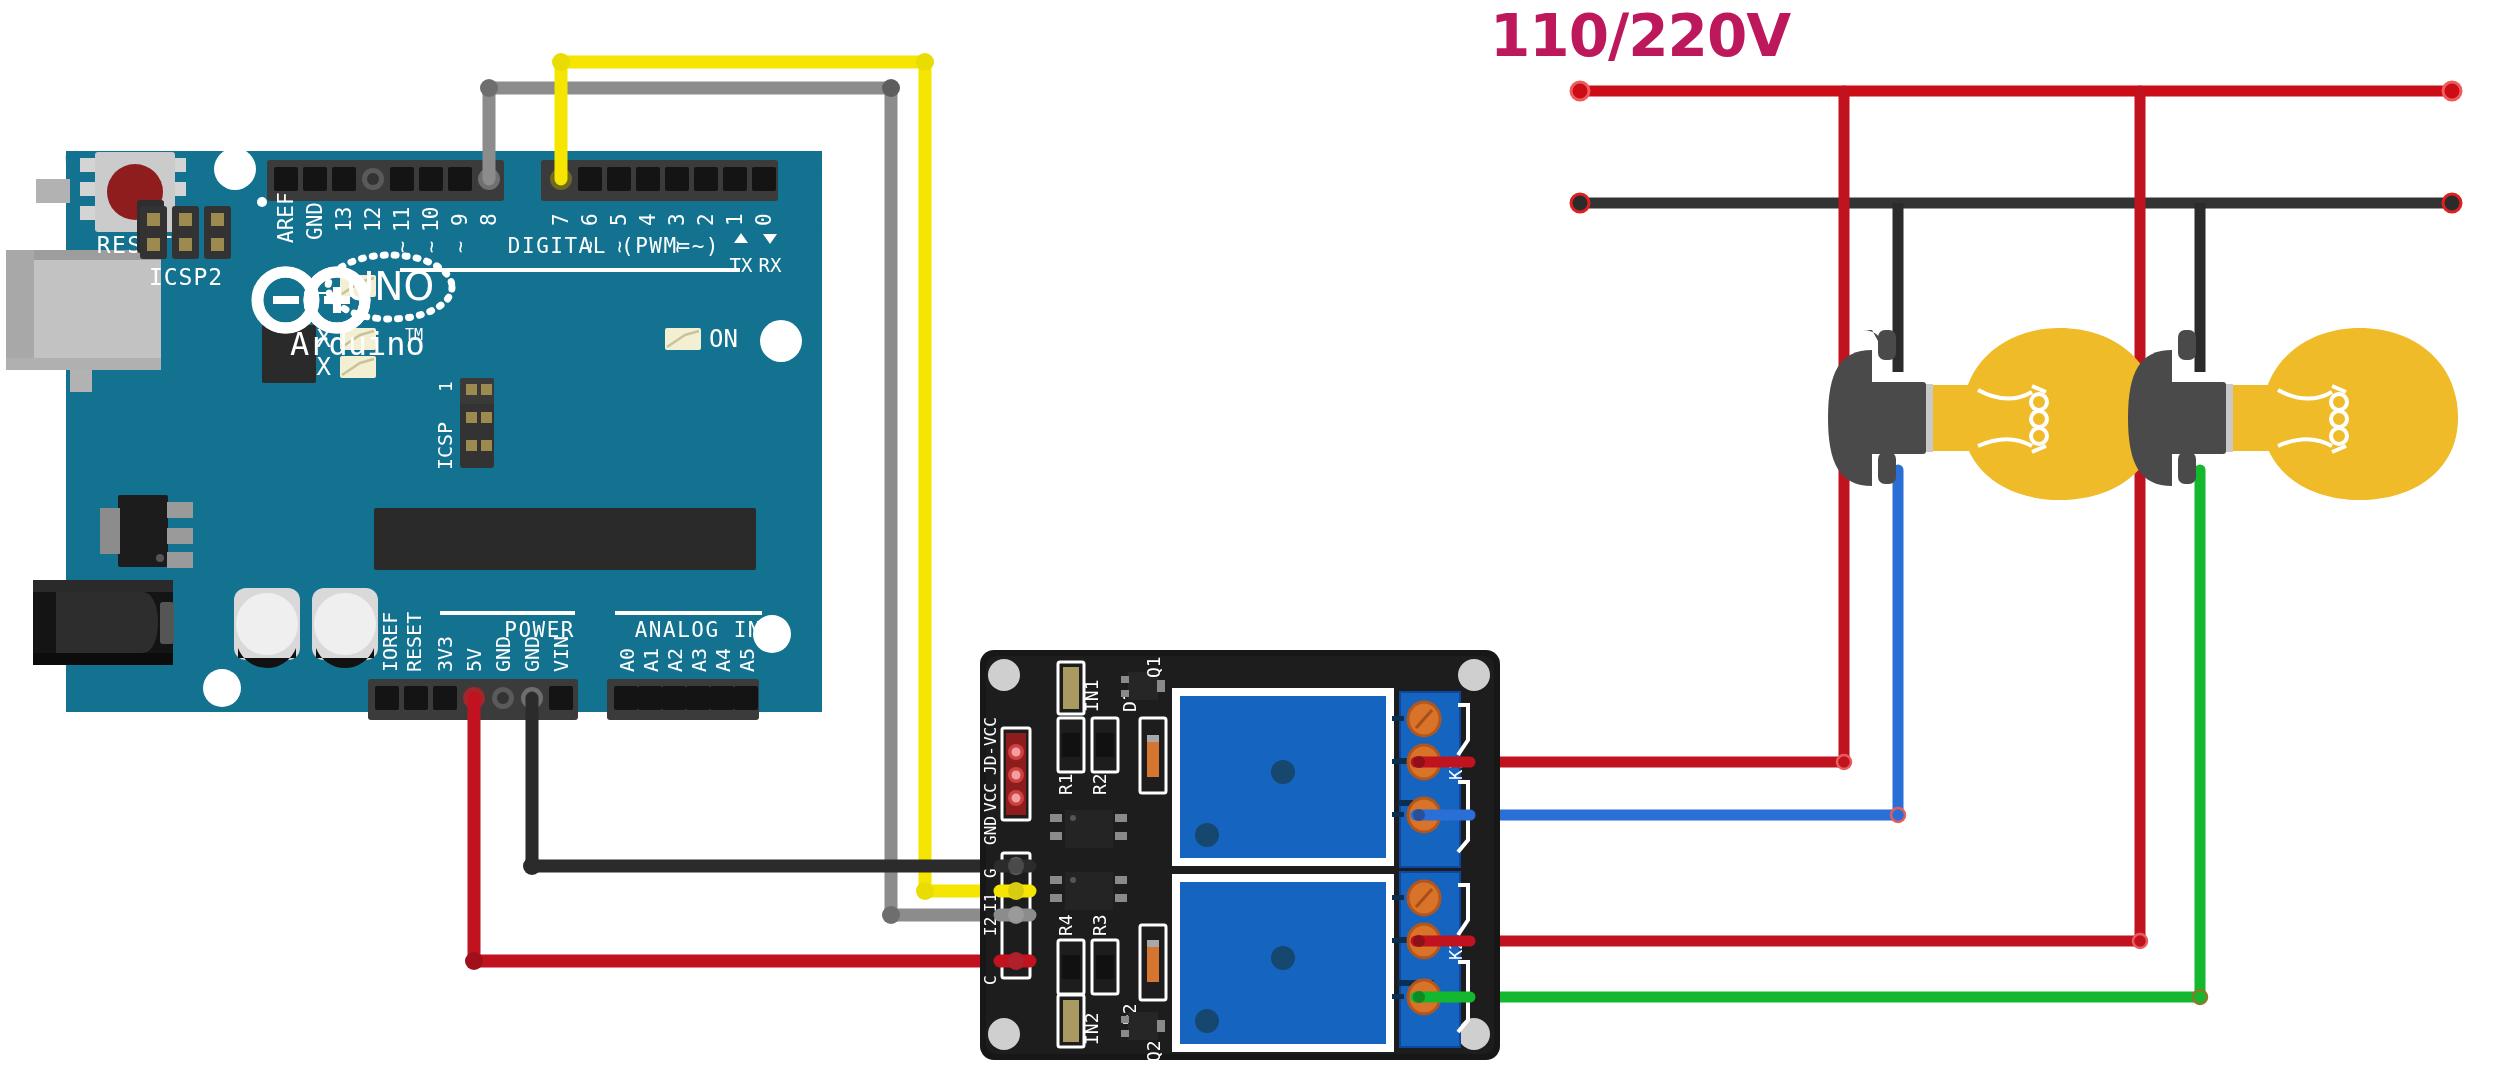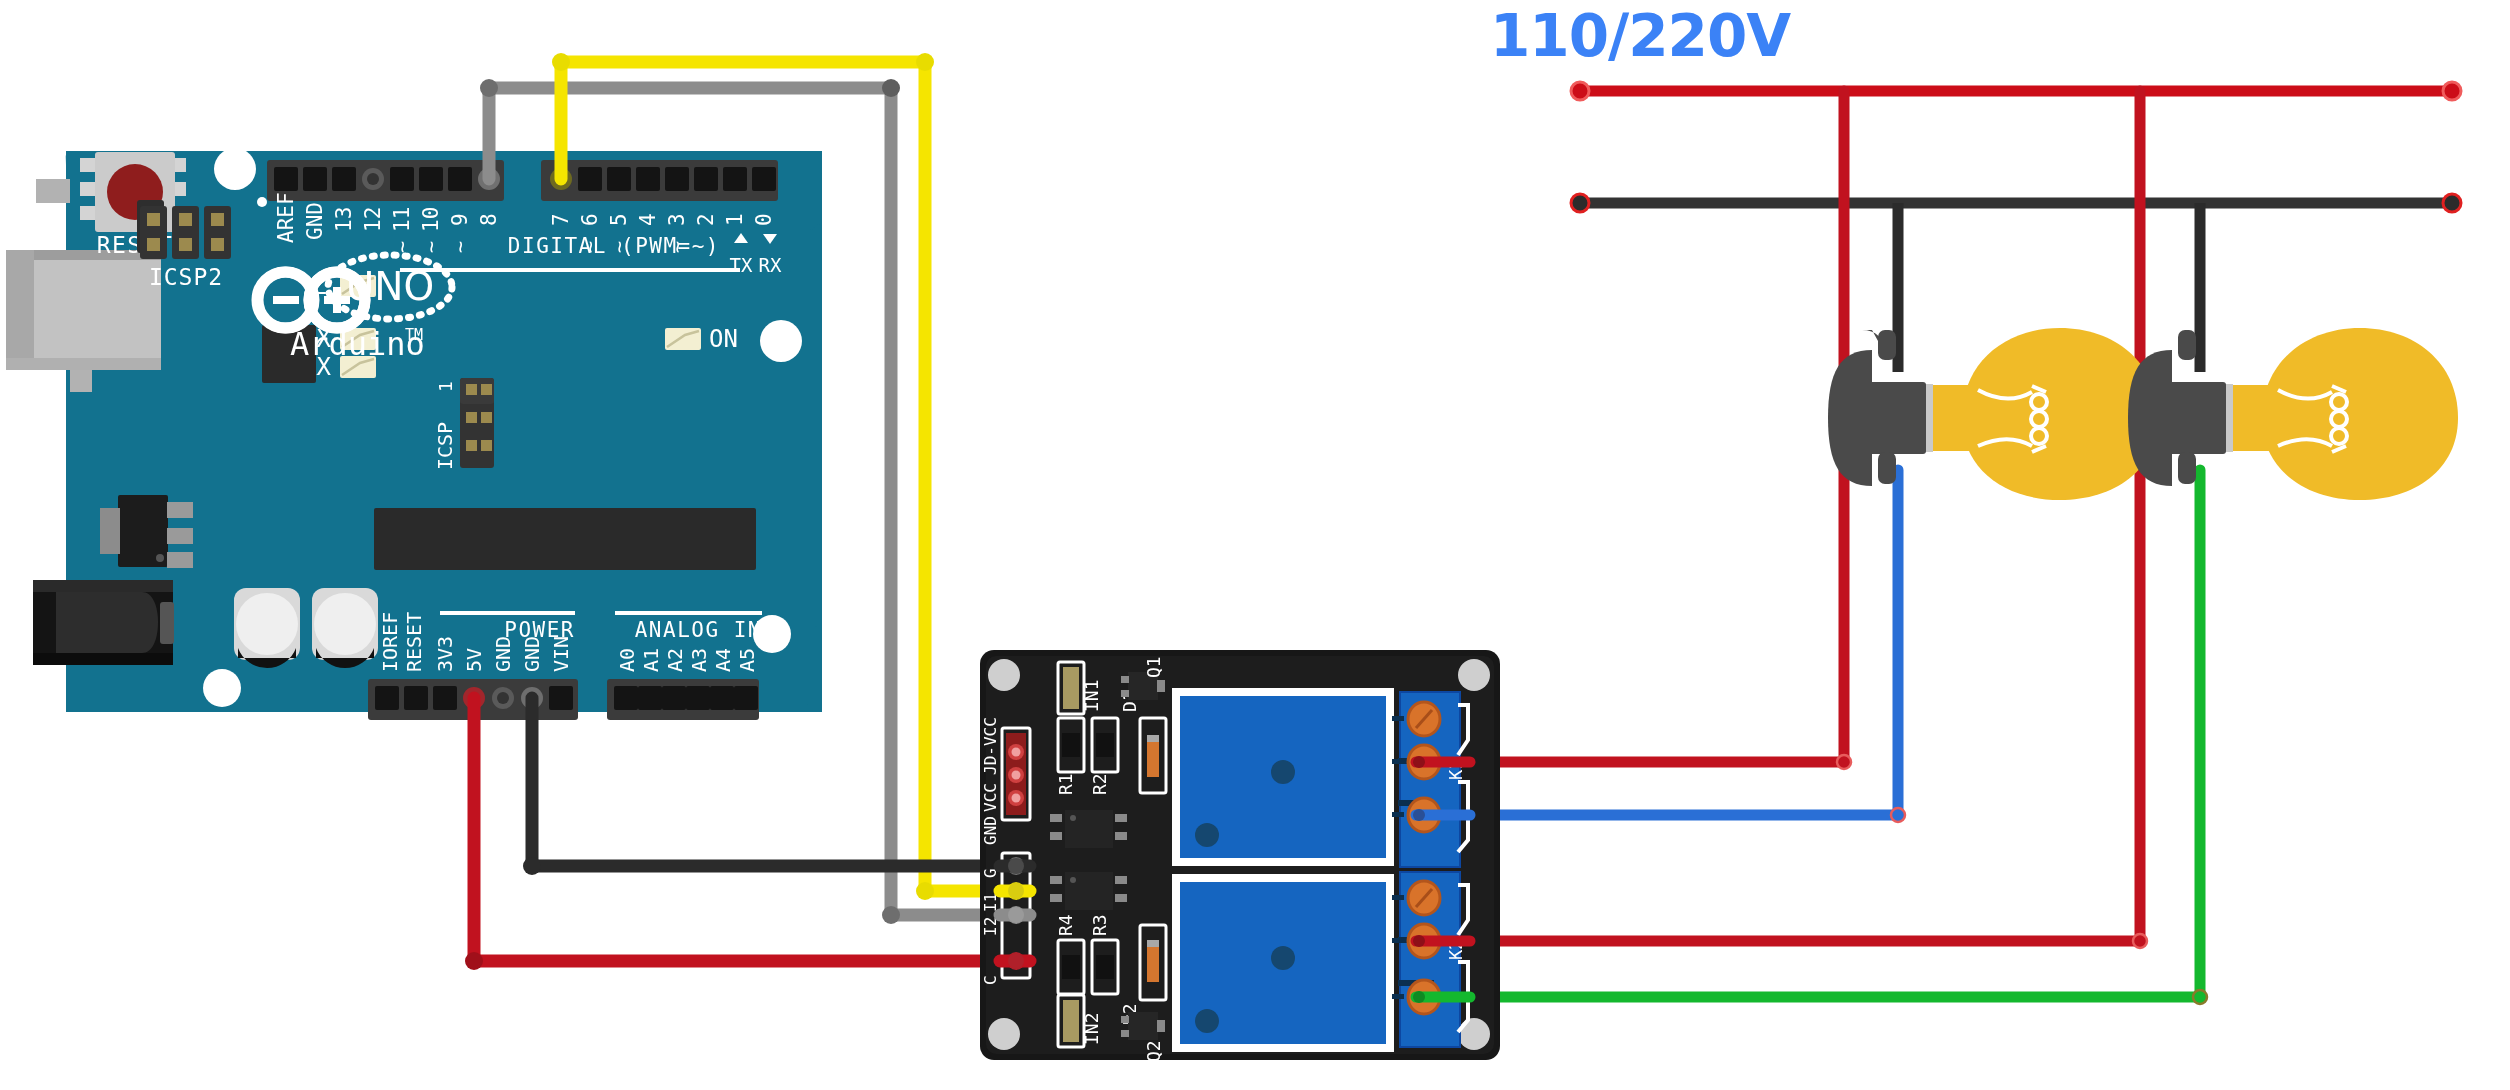--- a/index.html
+++ b/index.html
@@ -5,21 +5,21 @@
 <style>
   html,body{margin:0;padding:0;background:#ffffff;}
   body{font-family:"Liberation Sans",sans-serif;}
   #stage{position:relative;width:2510px;height:1090px;background:#ffffff;overflow:hidden;}
   #stage svg{position:absolute;top:0;left:0;}
   .hdr-title{
     position:absolute;
     font-family:"DejaVu Sans","Liberation Sans",sans-serif;
     font-weight:bold;
     font-size:58px;
-    color:#3b82f6;
+    color:#be185d;
     letter-spacing:-1px;
     white-space:nowrap;
   }
 </style>
 </head>
 <body>
 
 <div id="stage">
 
   <div class="hdr-title" style="left:1490px;top:2px;">110/220V</div>

